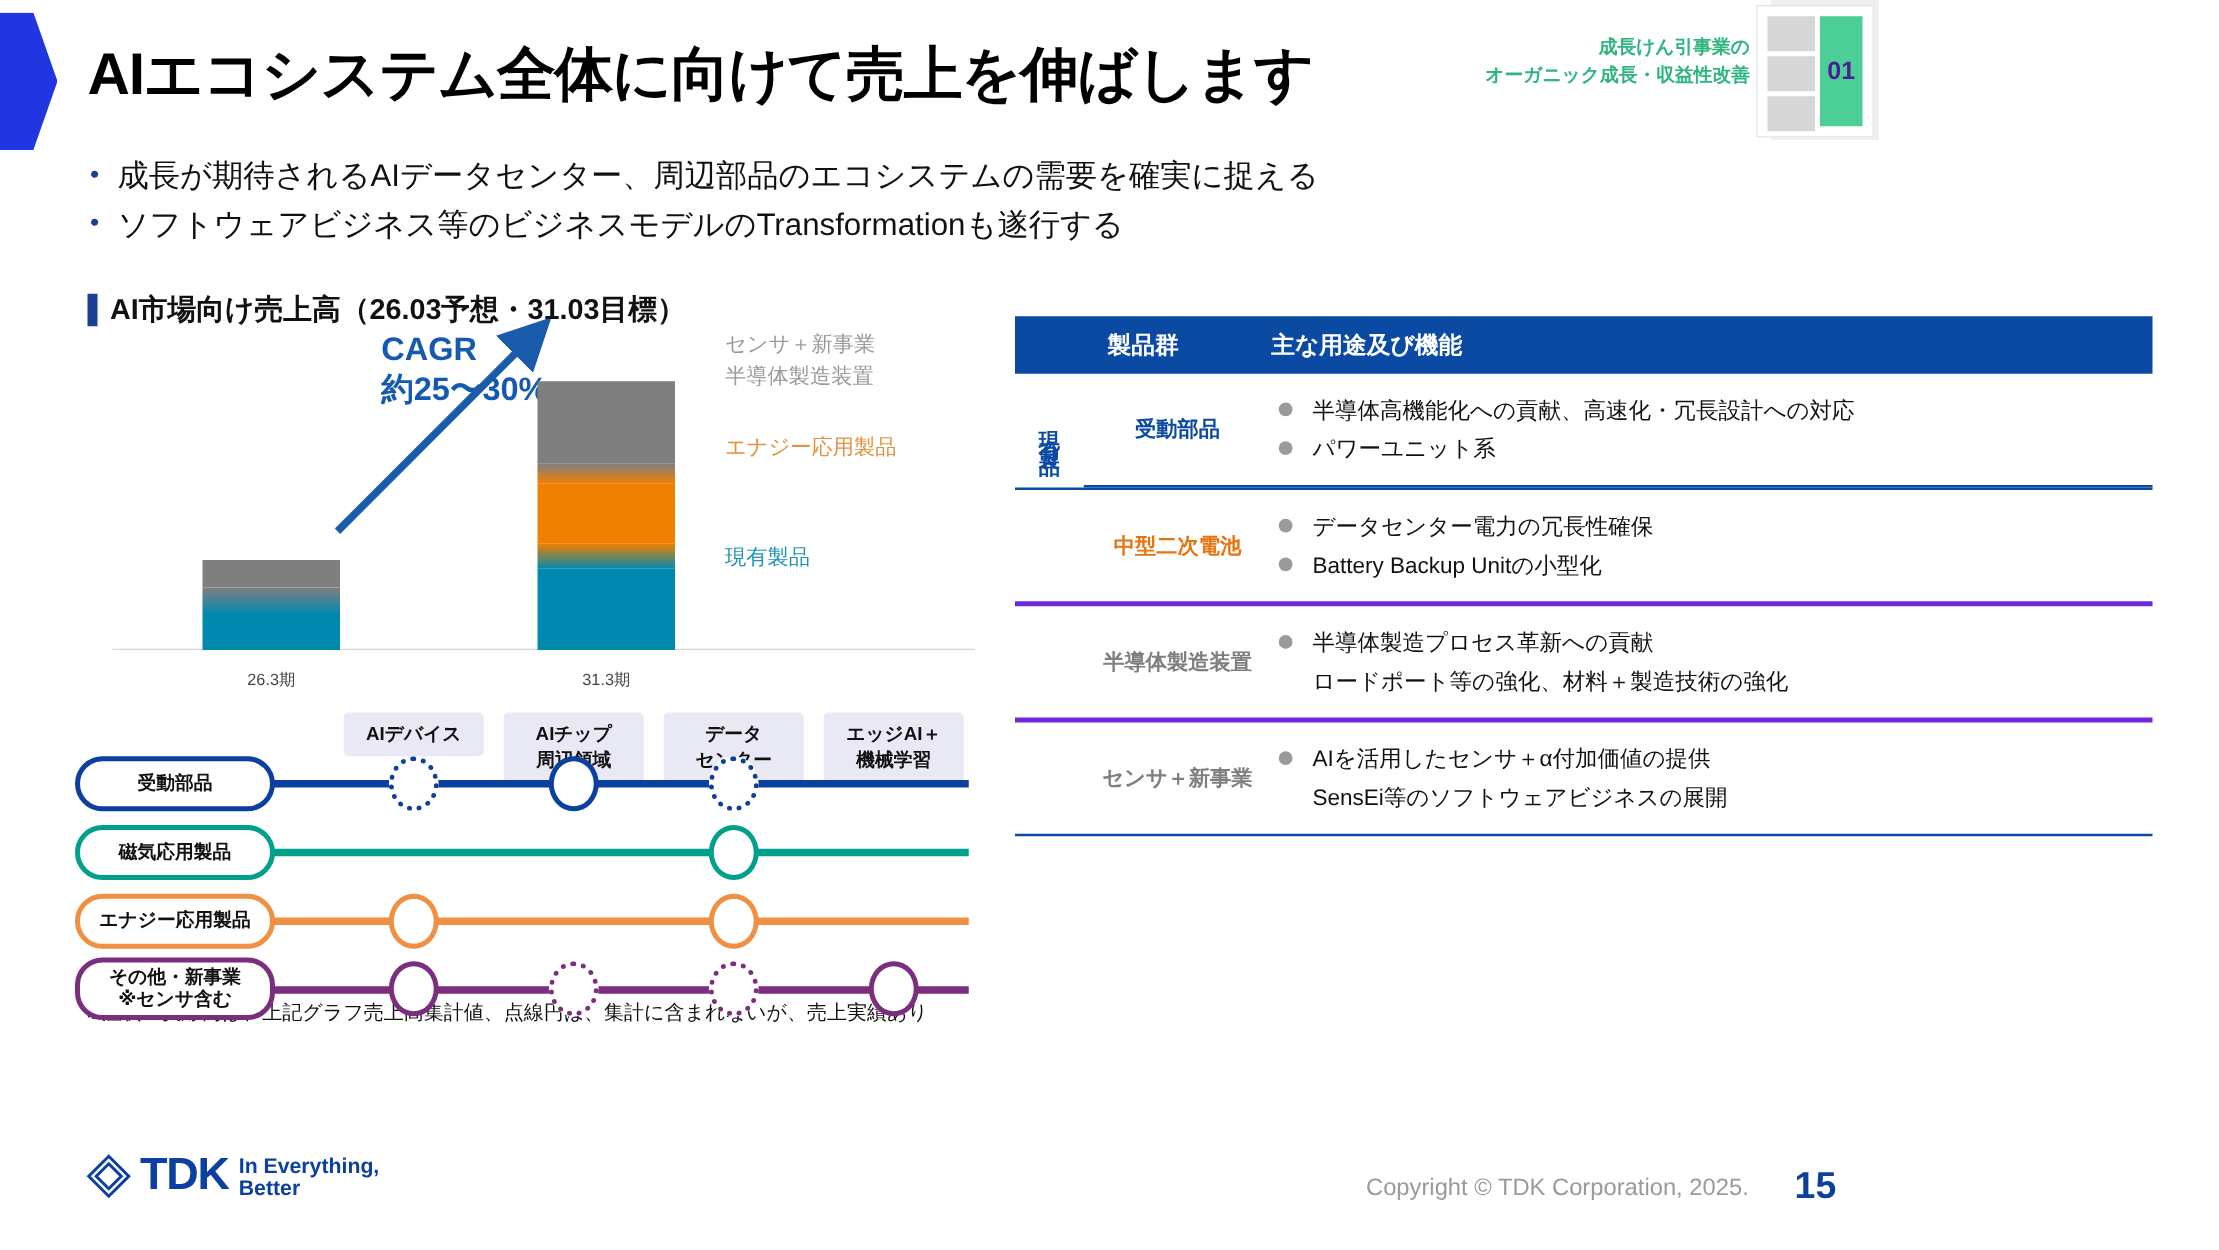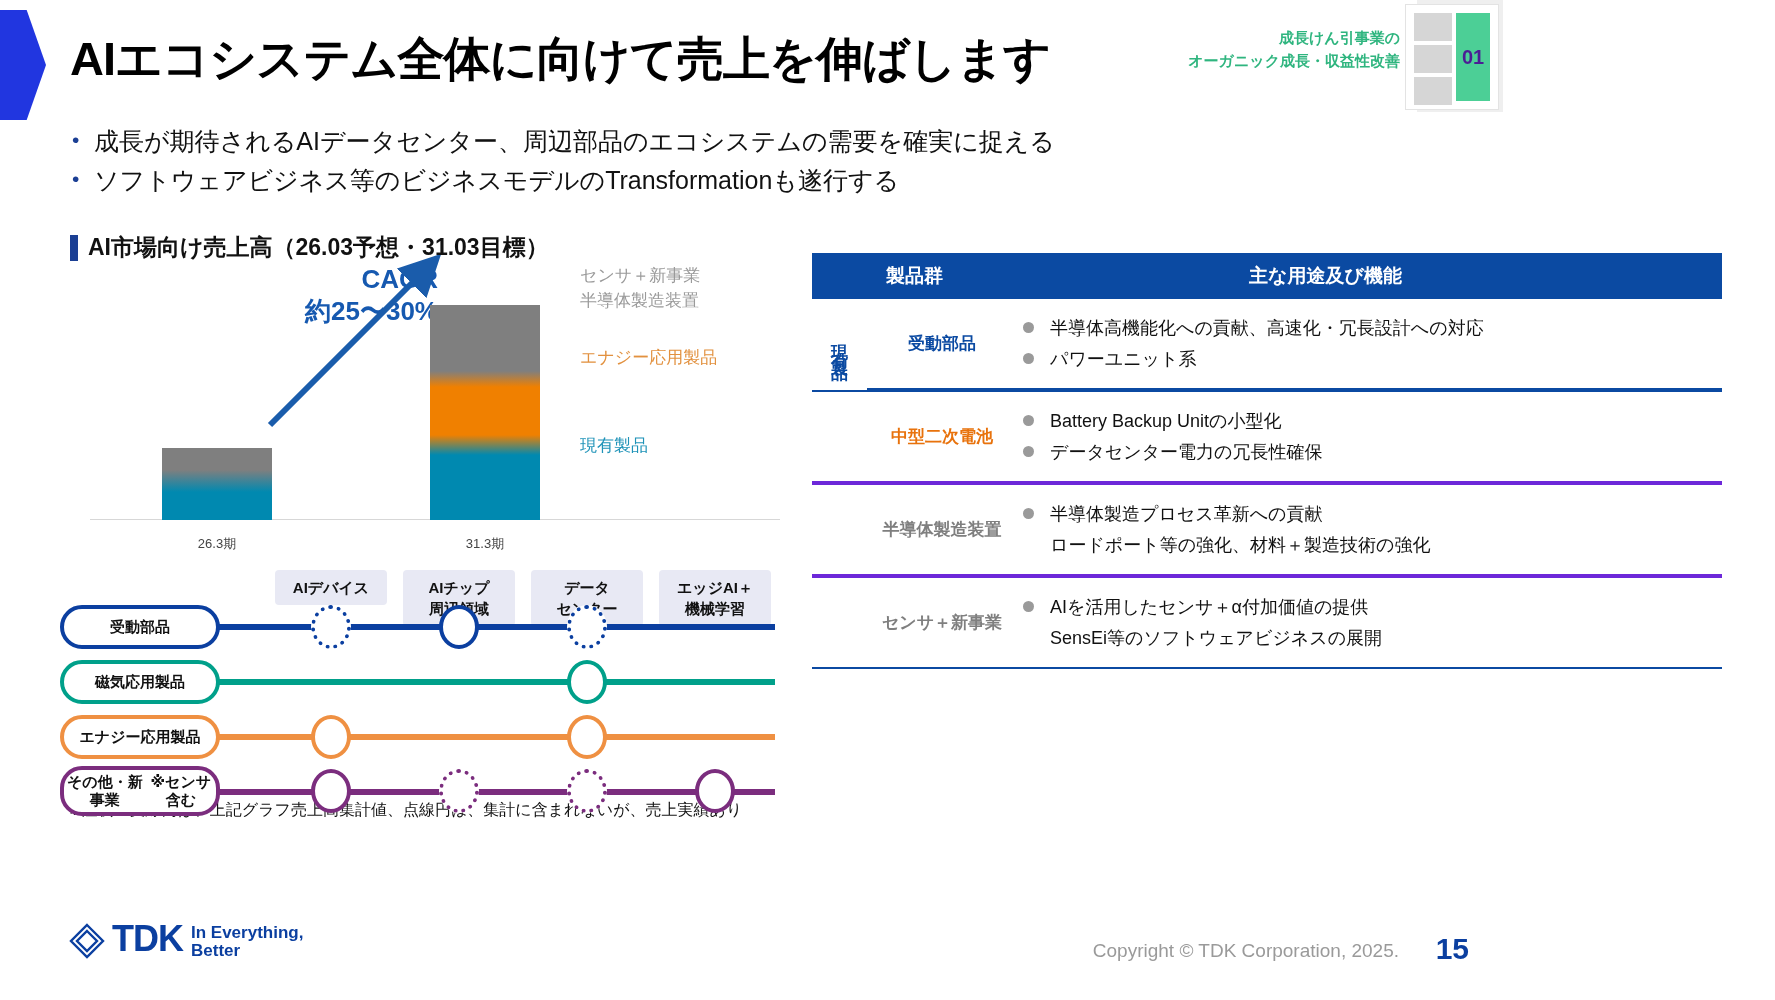--- a/index.html
+++ b/index.html
@@ -60,21 +60,21 @@
   
   .chart{position:absolute;left:90px;top:255px;width:700px;height:300px;}
   .axisline{position:absolute;left:0;bottom:35px;width:690px;height:1px;background:#d7d7d7;}
   .bar{position:absolute;bottom:35px;}
   .bar .seg{width:100%;}
   .xlab{
     position:absolute;bottom:2px;font-size:13px;color:#444;text-align:center;
     white-space:nowrap;
   }
   .cagr{
-    position:absolute;left:215px;top:8px;text-align:right;
+    position:absolute;left:215px;top:8px;text-align:left;
     color:#1659b0;font-size:26px;font-weight:bold;line-height:32px;
   }
   .leg{position:absolute;font-size:17px;line-height:25px;white-space:nowrap;font-weight:500;}
 
   
   .nodes{position:absolute;left:60px;top:570px;width:760px;height:230px;}
   .chip{
     position:absolute;background:#e8e9f4;border-radius:4px;
     font-size:15px;font-weight:bold;color:#111;text-align:center;
     line-height:21px;padding:7px 0;
@@ -94,21 +94,21 @@
     position:absolute;left:68px;top:800px;font-size:16px;color:#111;white-space:nowrap;
   }
 
   
   .tbl{position:absolute;left:812px;top:253px;width:910px;}
   .thead{
     background:#0b4aa2;color:#fff;height:46px;display:flex;align-items:center;
     font-size:19px;font-weight:bold;
   }
   .th1{width:205px;text-align:center;}
-  .th2{flex:1;text-align:center;padding-right:88px;}
+  .th2{flex:1;text-align:left;padding-right:88px;}
   .trow{display:flex;border-bottom:4px solid #6d28d9;position:relative;}
   .trow:last-child{border-bottom:2px solid #0b4aa2;}
   .grpcell{
     width:55px;display:flex;align-items:center;justify-content:center;
     font-size:17px;font-weight:bold;color:#0b4aa2;
     writing-mode:vertical-rl;letter-spacing:7px;
   }
   .namecell{
     width:150px;display:flex;align-items:center;justify-content:center;
     font-size:17px;font-weight:bold;text-align:center;line-height:22px;
@@ -254,21 +254,21 @@
     <div class="circ" style="left:507px;top:90px;border:4px solid #00a08a;"></div>
 
     <div class="railline" style="left:140px;top:164px;width:575px;background:#ef9042;"></div>
     <div class="rowpill" style="left:0px;top:145px;width:160px;border-color:#ef9042;">
       <span>エナジー応用製品</span>
     </div>
     <div class="circ" style="left:251px;top:145px;border:4px solid #ef9042;"></div>
     <div class="circ" style="left:507px;top:145px;border:4px solid #ef9042;"></div>
 
     <div class="railline" style="left:140px;top:219px;width:575px;background:#7b2d7e;"></div>
-    <div class="rowpill" style="left:0px;top:196px;width:160px;height:50px;border-color:#7b2d7e;">
+    <div class="rowpill" style="left:0px;top:196px;width:160px;height:50px;border-color:#7b2d7e;flex-direction:column;">
       <span>その他・新事業</span>
       <span>※センサ含む</span>
     </div>
     <div class="circ" style="left:251px;top:199px;border:4px solid #7b2d7e;"></div>
     <div class="circ" style="left:379px;top:199px;border:4px dotted #7b2d7e;"></div>
     <div class="circ" style="left:507px;top:199px;border:4px dotted #7b2d7e;"></div>
     <div class="circ" style="left:635px;top:199px;border:4px solid #7b2d7e;"></div>
   </div>
 
   <div class="note">※注釈：実線円は、上記グラフ売上高集計値、点線円は、集計に含まれないが、売上実績あり</div>
@@ -297,25 +297,25 @@
         </div>
       </div>
     </div>
 
     <div class="trow">
       <div class="grpcell"></div>
       <div class="namecell" style="color:#e8720c;">中型二次電池</div>
       <div class="desccell">
         <div class="dline">
           <span class="dbullet"></span>
+          <span class="dtxt">データセンター電力の冗長性確保</span>
+        </div>
+        <div class="dline">
+          <span class="dbullet"></span>
           <span class="dtxt">Battery Backup Unitの小型化</span>
-        </div>
-        <div class="dline">
-          <span class="dbullet"></span>
-          <span class="dtxt">データセンター電力の冗長性確保</span>
         </div>
       </div>
     </div>
 
     <div class="trow">
       <div class="grpcell"></div>
       <div class="namecell" style="color:#7f7f7f;">半導体製造装置</div>
       <div class="desccell">
         <div class="dline">
           <span class="dbullet"></span>

